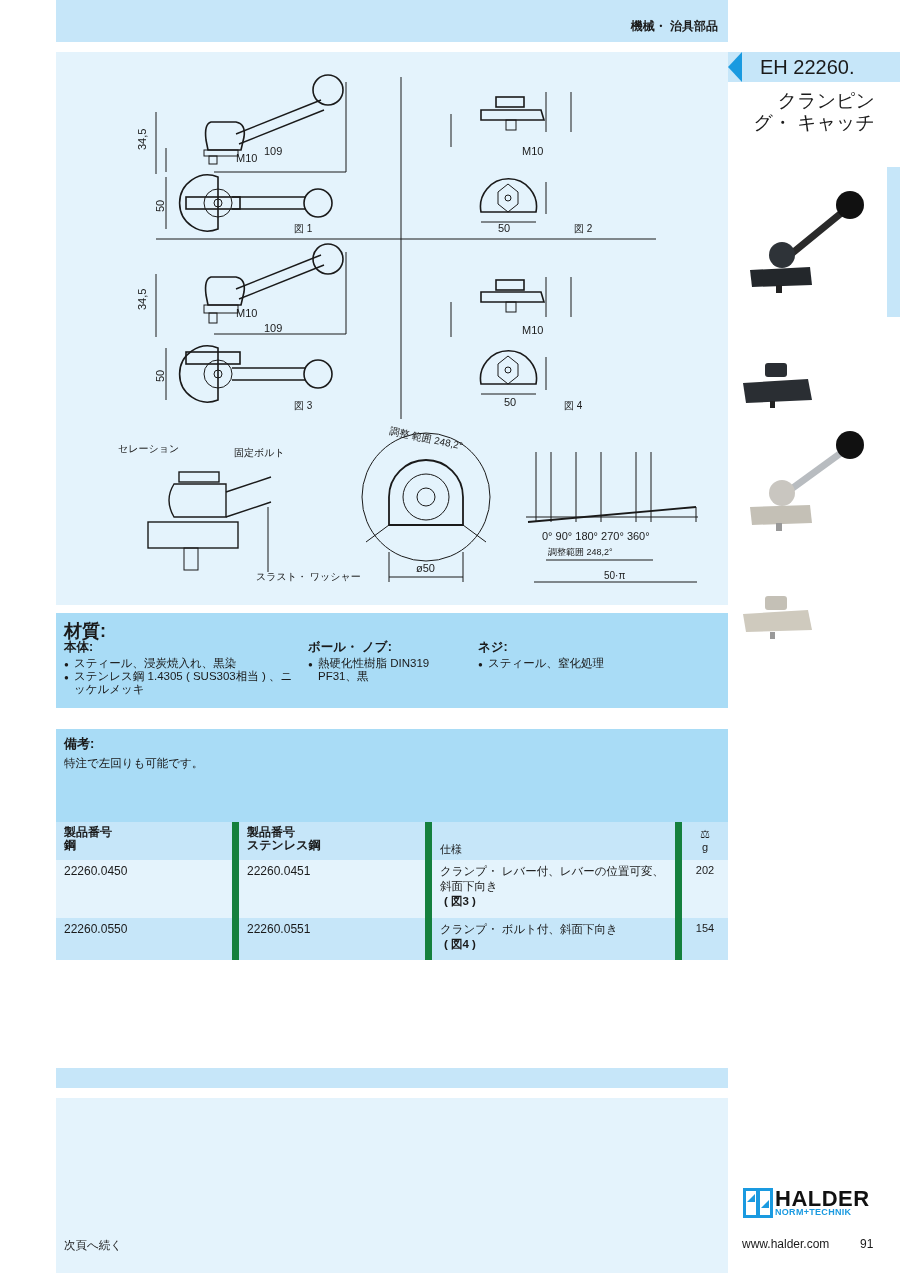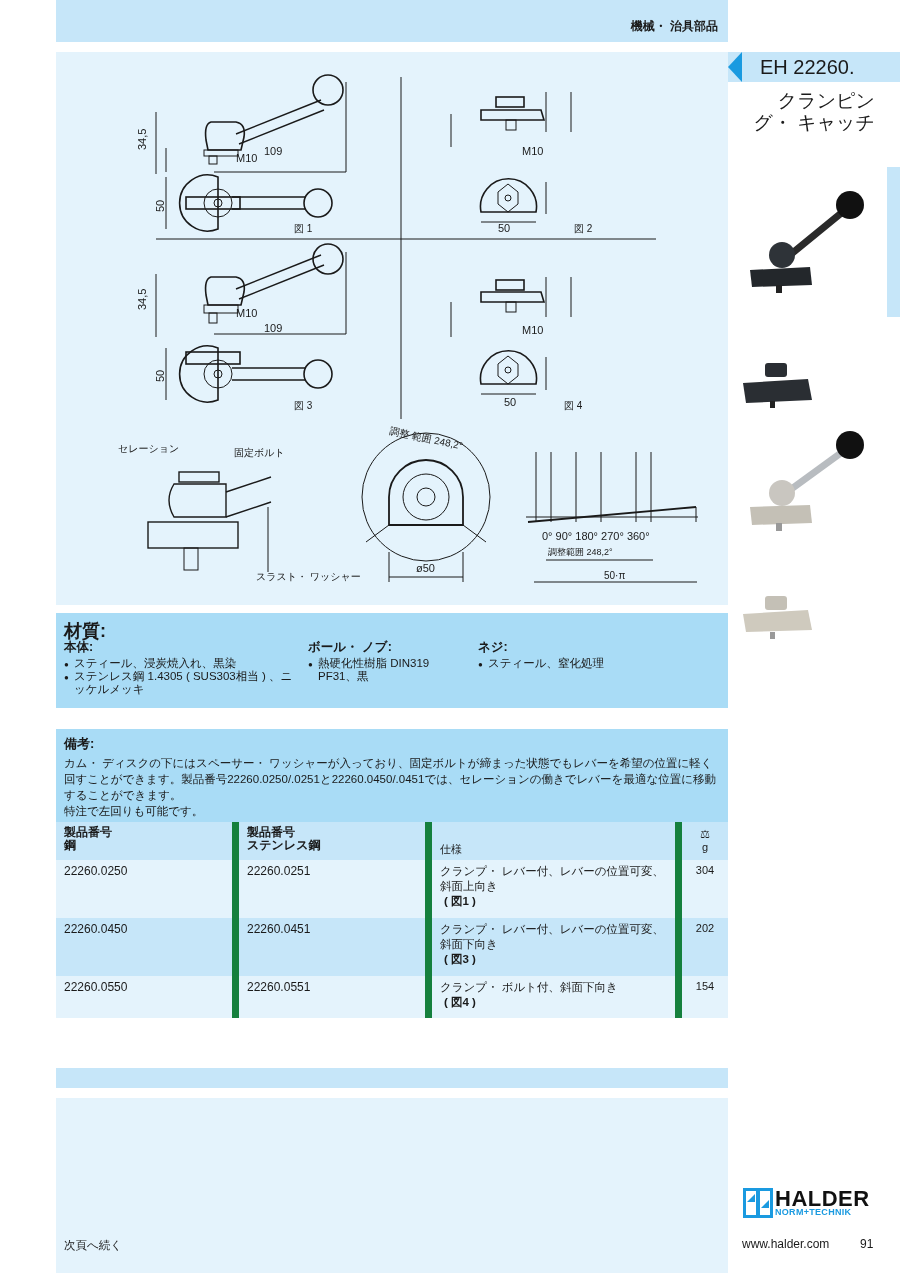--- a/index.html
+++ b/index.html
@@ -261,21 +261,20 @@
     <div class="h">ネジ:</div>
     <ul>
       <li>スティール、窒化処理</li>
     </ul>
   </div>
 </div>
 
 <div class="abs note-panel">
   <h3>備考:</h3>
   <div class="body">
-    <div>カム・ ディスクの下にはスペーサー・ ワッシャーが入っており、固定ボルトが締まった状態でもレバーを希望の位置に軽く回すことができます。製品番号22260.0250/.0251と22260.0450/.0451では、セレーションの働きでレバーを最適な位置に移動することができます。</div>
     <div>特注で左回りも可能です。</div>
   </div>
 </div>
 
 <table class="prod">
   <thead>
     <tr>
       <th style="width:160px">
         <div>製品番号</div>
         <div>鋼</div>
@@ -285,30 +284,20 @@
         <div>ステンレス鋼</div>
       </th>
       <th class="spec">仕様</th>
       <th class="wt" style="width:30px">
         <div>⚖</div>
         <div>g</div>
       </th>
     </tr>
   </thead>
   <tbody>
-    <tr style="height:58px">
-      <td>22260.0250</td>
-      <td>22260.0251</td>
-      <td class="spec">
-        <div>クランプ・ レバー付、レバーの位置可変、</div>
-        <div>斜面上向き</div>
-        <div class="fig-ref">( 図1 )</div>
-      </td>
-      <td class="wt">304</td>
-    </tr>
     <tr style="height:58px">
       <td>22260.0450</td>
       <td>22260.0451</td>
       <td class="spec">
         <div>クランプ・ レバー付、レバーの位置可変、</div>
         <div>斜面下向き</div>
         <div class="fig-ref">( 図3 )</div>
       </td>
       <td class="wt">202</td>
     </tr>

